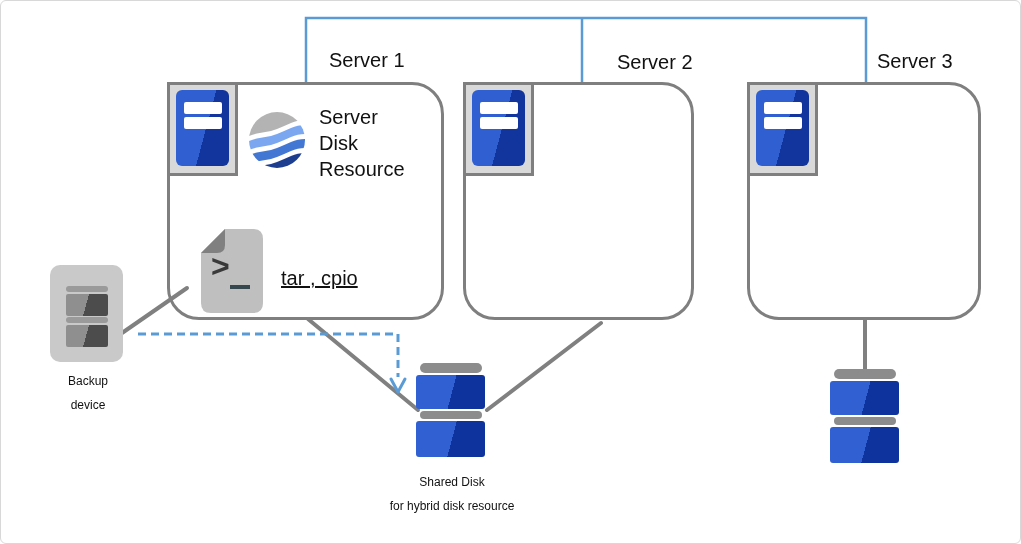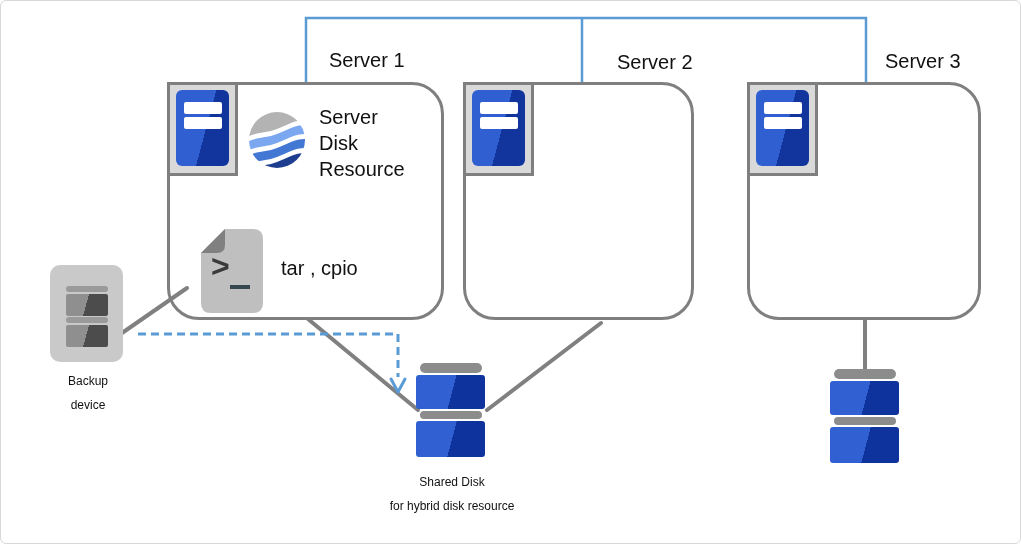--- a/index.html
+++ b/index.html
@@ -57,23 +57,23 @@
 
   
   .disk { position:absolute; width:69px; z-index:3; }
   .d1 { left:415px; top:362px; } .d2 { left:829px; top:368px; }
   .disk-cap { margin:0 auto 2px auto; width:62px; height:10px; background:#8c8c8c; border-radius:5px; }
   .disk-bar { margin:2px auto 2px auto; width:62px; height:8px; background:#8c8c8c; border-radius:4px; }
   .disk-block { width:69px; height:34px; border-radius:3px;
     background:linear-gradient(105deg,#3060d2 52%,#0f339c 52%); }
   .disk-block.tall { height:36px; }
 
-  .srv1-label { left:328px; top:48px; } .srv2-label { left:616px; top:50px; } .srv3-label { left:876px; top:49px;margin-left:8px; }
+  .srv1-label { left:328px; top:48px; } .srv2-label { left:616px; top:50px; } .srv3-label { left:876px; top:49px; }
   .hybrid-label { left:318px; top:103px; font-size:20px; line-height:26px; }
-  .tools-label { left:280px; top:256px; }
+  .tools-label { left:280px; top:266px;text-decoration:underline; }
   .backup-label { left:26px; top:368px; width:122px; }
   .shared-label { left:331px; top:469px; width:240px; }
   .disk3-label { left:742px; top:469px; width:240px; }
 </style>
 </head>
 <body>
 
 <div class="stage">
 
   <div class="server-box box1"></div>

